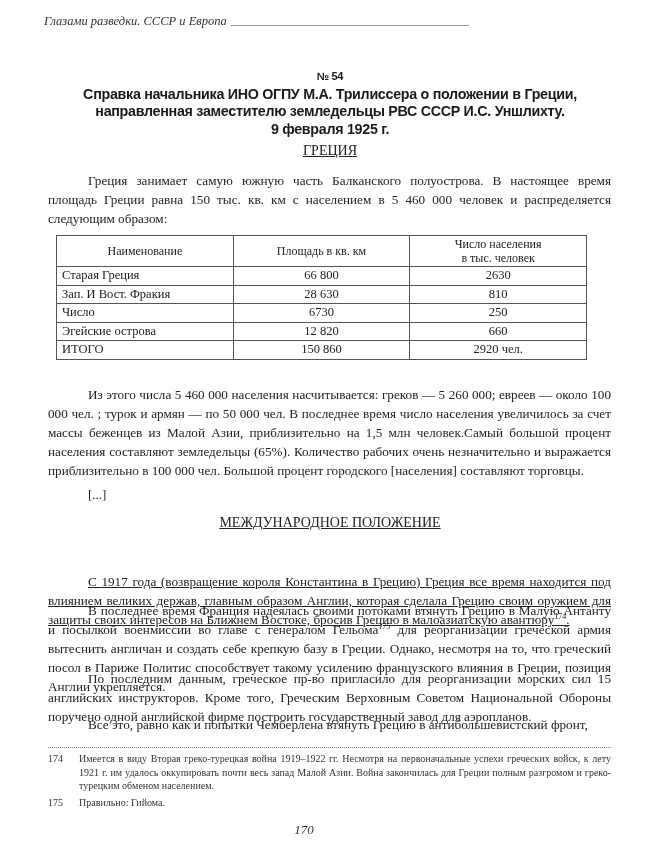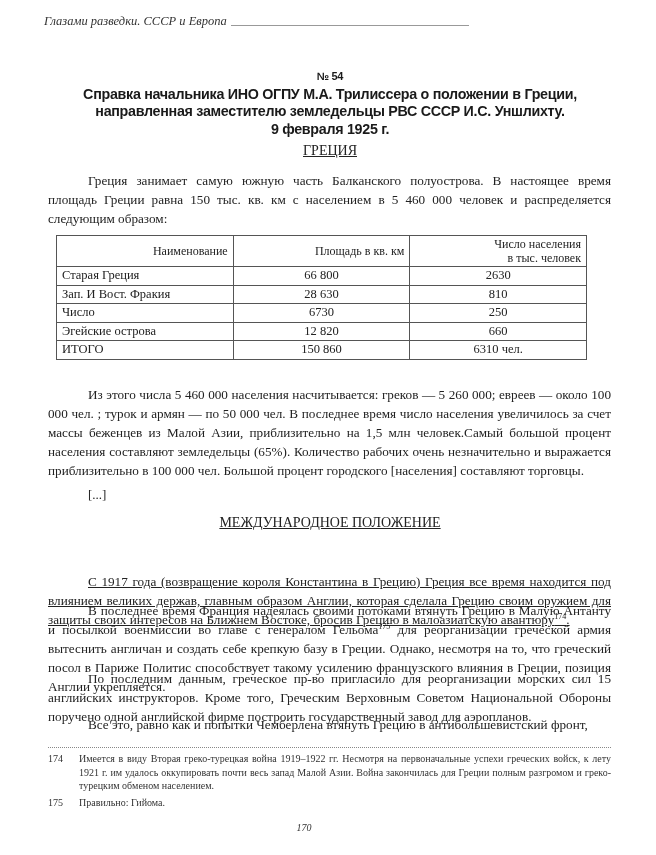--- a/index.html
+++ b/index.html
@@ -33,39 +33,39 @@
     }
     .para .indent { display: inline-block; width: 40px; }
     sup { font-size: 8px; line-height: 0; }
     table.data-table {
       position: absolute; left: 56px; top: 235px; width: 531px;
       border-collapse: collapse; font-size: 12.5px; color: #222;
     }
     table.data-table td, table.data-table th {
       border: 1px solid #555; padding: 0 5px; height: 17.5px; font-weight: normal;
     }
-    table.data-table th { height: 30px; text-align: right; line-height: 14px; font-size: 12px; }
+    table.data-table th { height: 30px; text-align: center; line-height: 14px; font-size: 12px; }
     table.data-table td.num { text-align: center; }
     table.data-table col.c1 { width: 177px; }
     table.data-table col.c2 { width: 177px; }
     table.data-table col.c3 { width: 177px; }
     .footnote-rule {
       position: absolute; left: 48px; top: 747px; width: 563px;
       border-top: 1px dotted #888;
     }
     .footnotes {
       position: absolute; left: 48px; top: 752px; width: 563px;
       font-size: 10px; line-height: 13.5px; color: #333;
     }
     .fn { display: flex; margin-bottom: 3px; }
     .fn-num { width: 31px; flex: none; }
     .fn-text { flex: 1; text-align: justify; }
     .page-number {
       position: absolute; left: 0; width: 608px; top: 822px; text-align: center;
-      font-style: italic; font-size: 10px; color: #333;
+      font-style: italic; font-size: 13px; color: #333;
     }
     .ellipsis { position:absolute; left: 88px; top: 487px; font-size: 13px; }
   </style>
 </head>
 <body>
 
 <div class="running-head">
   <span>Глазами разведки. СССР и Европа</span>
   <span class="rule"></span>
 </div>
@@ -114,21 +114,21 @@
       <td class="num">250</td>
     </tr>
     <tr>
       <td>Эгейские острова</td>
       <td class="num">12 820</td>
       <td class="num">660</td>
     </tr>
     <tr>
       <td>ИТОГО</td>
       <td class="num">150 860</td>
-      <td class="num">6310 чел.</td>
+      <td class="num">2920 чел.</td>
     </tr>
   </tbody>
 </table>
 
 <div class="para" style="top:386px;"><span class="indent"></span><span>Из этого числа 5 460 000 населения насчитывается: греков — 5 260 000; евреев — около 100 000 чел. ; турок и армян — по 50 000 чел. В последнее время число населения увеличилось за счет массы беженцев из Малой Азии, приблизительно на 1,5 млн человек.Самый большой процент населения составляют земледельцы (65%). Количество рабочих очень незначительно и выражается приблизительно в 100 000 чел. Большой процент городского [населения] составляют торговцы.</span></div>
 
 <div class="ellipsis">[...]</div>
 
 <div class="section-title" style="top:515px;">МЕЖДУНАРОДНОЕ ПОЛОЖЕНИЕ</div>
 

